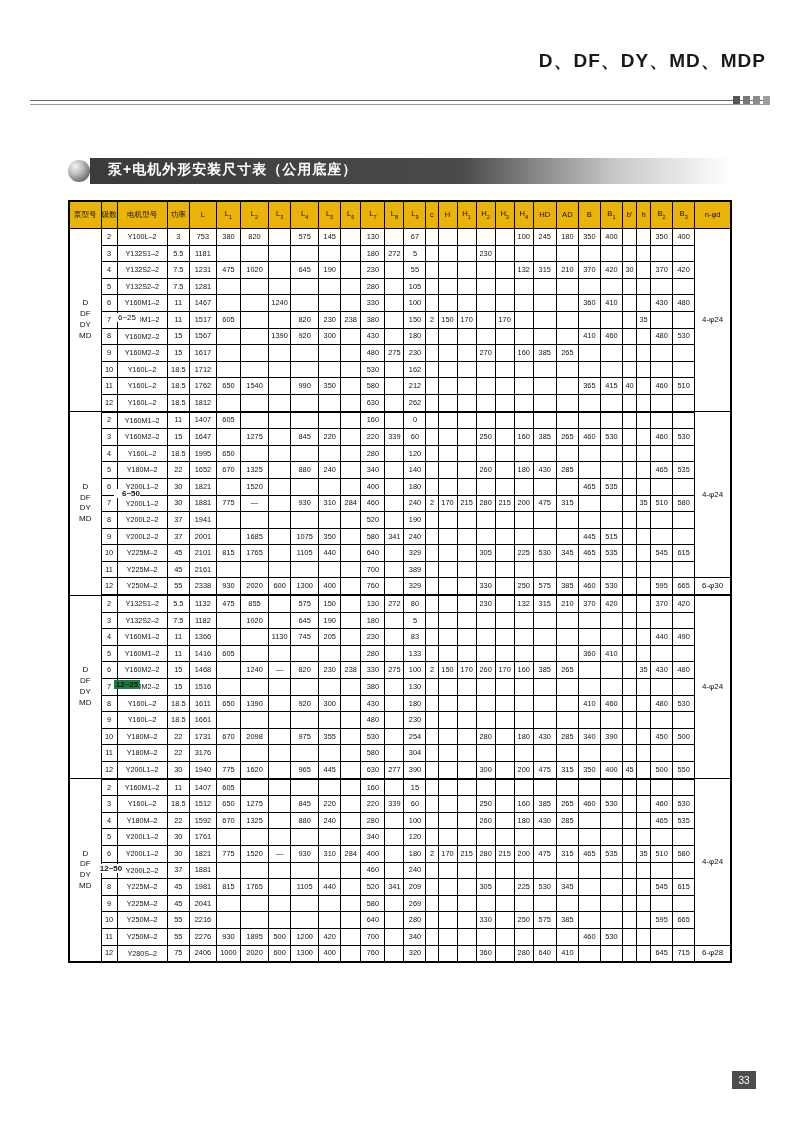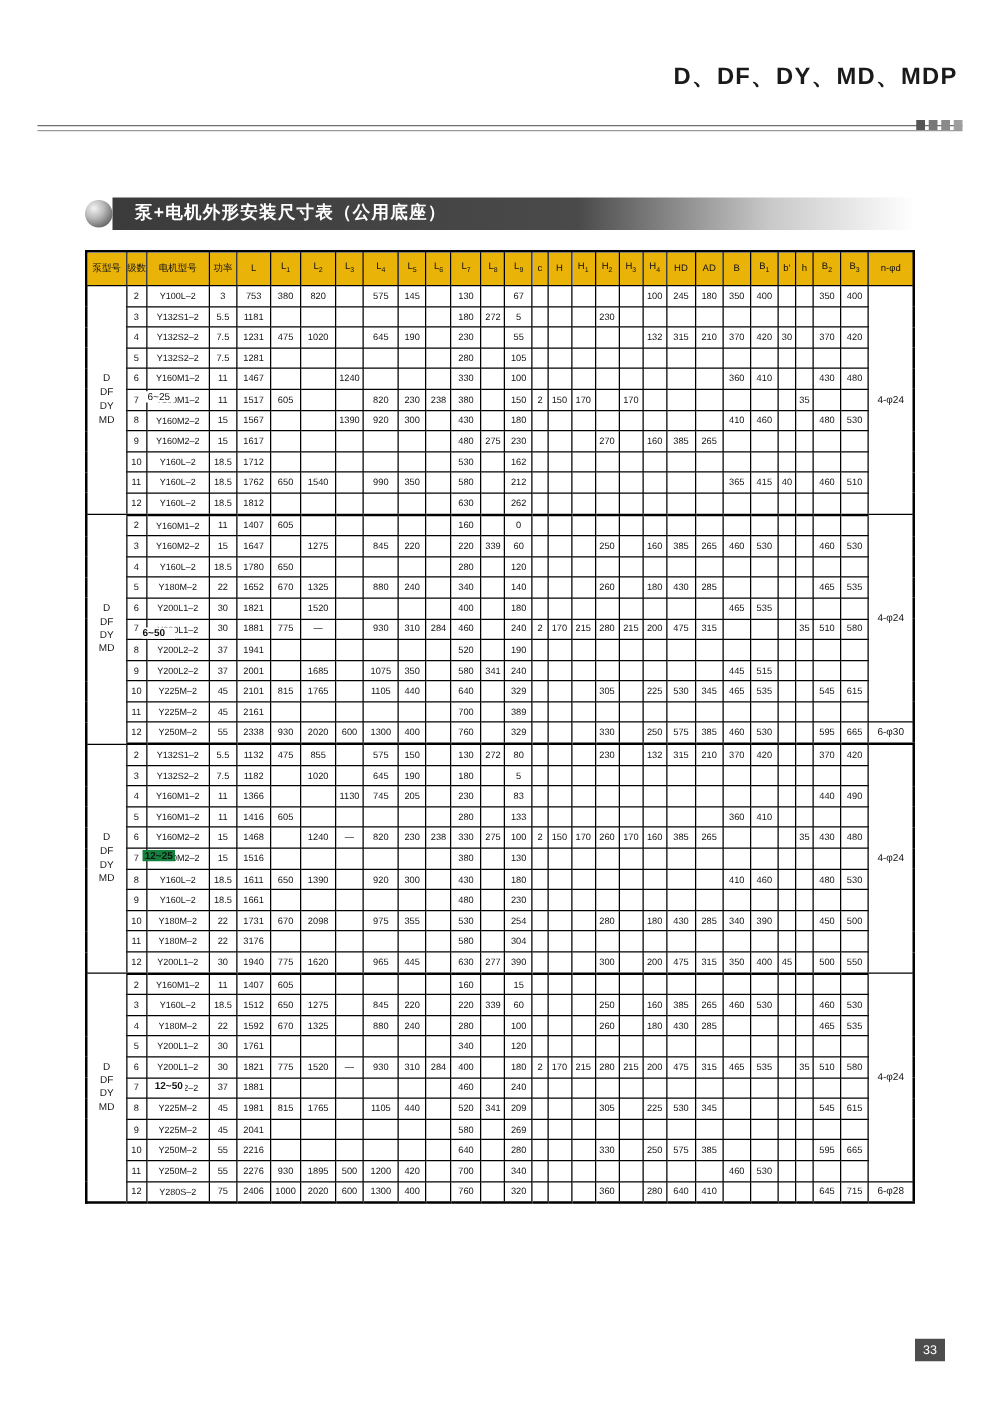--- a/index.html
+++ b/index.html
@@ -545,21 +545,21 @@
             <td class="lt">530</td>
             <td class="lt"></td>
             <td class="lt"></td>
             <td class="lt">460</td>
             <td class="lt">530</td>
           </tr>
           <tr>
             <td>4</td>
             <td class="mdl">Y160L–2</td>
             <td>18.5</td>
-            <td class="lt">1780</td>
+            <td class="lt">1995</td>
             <td class="lt">650</td>
             <td class="lt"></td>
             <td class="lt"></td>
             <td class="lt"></td>
             <td class="lt"></td>
             <td class="lt"></td>
             <td class="lt">280</td>
             <td class="lt"></td>
             <td class="lt">120</td>
             <td class="lt"></td>
@@ -1449,19 +1449,19 @@
             <td class="lt"></td>
             <td class="lt"></td>
             <td class="lt"></td>
             <td class="lt">645</td>
             <td class="lt">715</td>
             <td class="sz">6-φ28</td>
           </tr>
         </tbody>
     </table>
   <div style="position: absolute; left: 46px; width: 26px; text-align: center; font-size: 8px; font-weight: normal; background: rgb(255, 255, 255); top: 113px;">6~25</div>
-      <div style="position: absolute; left: 46px; width: 26px; text-align: left; font-size: 8px; font-weight: bold; background: rgb(255, 255, 255); top: 302px;">6~50</div>
+      <div style="position: absolute; left: 46px; width: 26px; text-align: right; font-size: 8px; font-weight: bold; background: rgb(255, 255, 255); top: 289px;">6~50</div>
       <div style="position: absolute; left: 46px; width: 26px; text-align: center; font-size: 8px; font-weight: bold; background: #15803d; top: 480px;">12~25</div>
-      <div style="position: absolute; left: 54px; width: 26px; text-align: center; font-size: 8px; font-weight: bold; background: rgb(255, 255, 255); top: 663.5px;">12~50</div>
+      <div style="position: absolute; left: 30px; width: 26px; text-align: center; font-size: 8px; font-weight: bold; background: rgb(255, 255, 255); top: 663.5px;">12~50</div>
     </div>
 
   <div class="pgnum">33</div>
 </div>
 
 </body></html>

